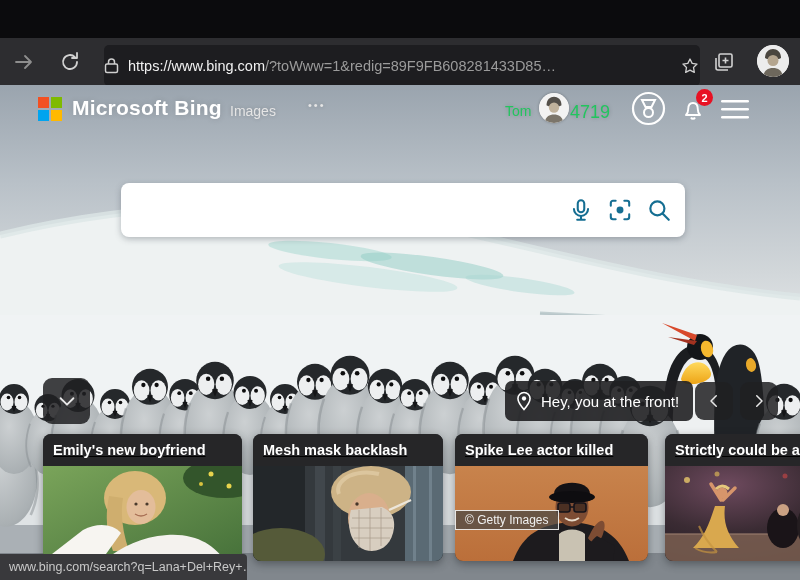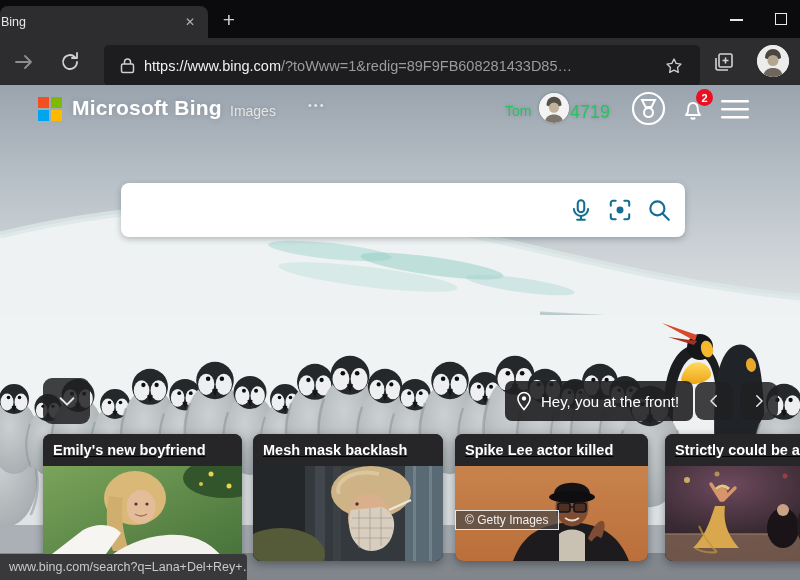--- a/index.html
+++ b/index.html
@@ -18,21 +18,21 @@
     display:flex; align-items:center; justify-content:center; border-radius:4px; }
   .newtab { position:absolute; left:216px; top:7px; width:26px; height:26px; color:#cfcfcf;
     font-size:21px; font-weight:400; display:flex; align-items:center; justify-content:center; }
   .win-min { position:absolute; right:57px; top:19px; width:13px; height:2px; background:#e8e8e8; }
   .win-max { position:absolute; right:13px; top:13px; width:12px; height:12px; border:1.5px solid #e8e8e8; }
 
   
   .toolbar { position:absolute; top:38px; left:0; width:800px; height:47px; background:#2d2d30; }
   .nav-ic { position:absolute; top:12px; width:24px; height:24px; }
   .urlbar { position:absolute; left:104px; top:7px; width:596px; height:41px; background:#1d1d20;
-    border-radius:5px; display:flex; align-items:center; padding:0 16px; }
+    border-radius:5px; display:flex; align-items:center; padding:0 0; }
   .url-text { font-size:14.5px; margin-left:9px; white-space:nowrap; overflow:hidden; flex:1; }
   .url-host { color:#f1f1f1; }
   .url-rest { color:#9b9b9b; }
   .avatar-br { position:absolute; left:757px; top:7px; width:32px; height:32px; border-radius:50%;
     background:#ededed; overflow:hidden; }
 
   
   .page { position:absolute; top:85px; left:0; width:800px; height:495px; overflow:hidden; }
   .scene { position:absolute; top:0; left:0; }
 
@@ -79,29 +79,20 @@
   
   .statusbar { position:absolute; left:0; bottom:0; width:247px; height:26px; background:#39393c;
     color:#c9c9c9; font-size:12.5px; display:flex; align-items:center; padding:0 9px;
     border-radius:0 4px 0 0; white-space:nowrap; overflow:hidden; }
 </style>
 </head>
 <body>
 
 <div class="browser">
 
-  <div class="titlebar">
-    <div class="tab">
-      <span class="tab-title">Bing</span>
-      <span class="tab-close">✕</span>
-    </div>
-    <div class="newtab">+</div>
-    <div class="win-min"></div>
-    <div class="win-max"></div>
-  </div>
 
   <div class="toolbar">
     <svg class="nav-ic" style="left:12px" viewBox="0 0 24 24">
       <path d="M4 12h15M13 6l6 6-6 6" stroke="#8e8e8e" stroke-width="1.8" fill="none" stroke-linecap="round" stroke-linejoin="round"></path>
     </svg>
     <svg class="nav-ic" style="left:58px" viewBox="0 0 24 24">
       <path d="M19 12a7 7 0 1 1-2.05-4.95" stroke="#d2d2d2" stroke-width="1.8" fill="none" stroke-linecap="round"></path>
       <path d="M19 3v5h-5" stroke="#d2d2d2" stroke-width="1.8" fill="none" stroke-linecap="round" stroke-linejoin="round"></path>
     </svg>
     <div class="urlbar">

